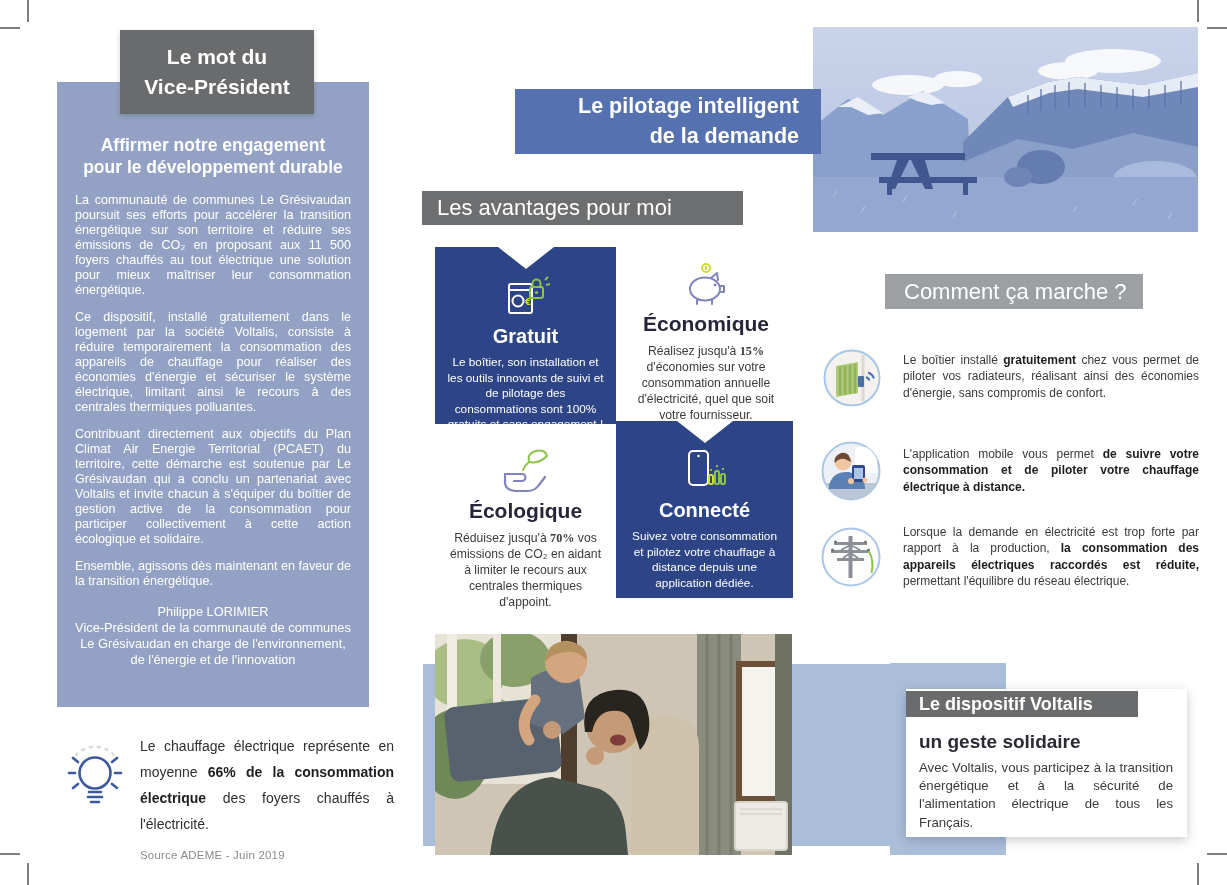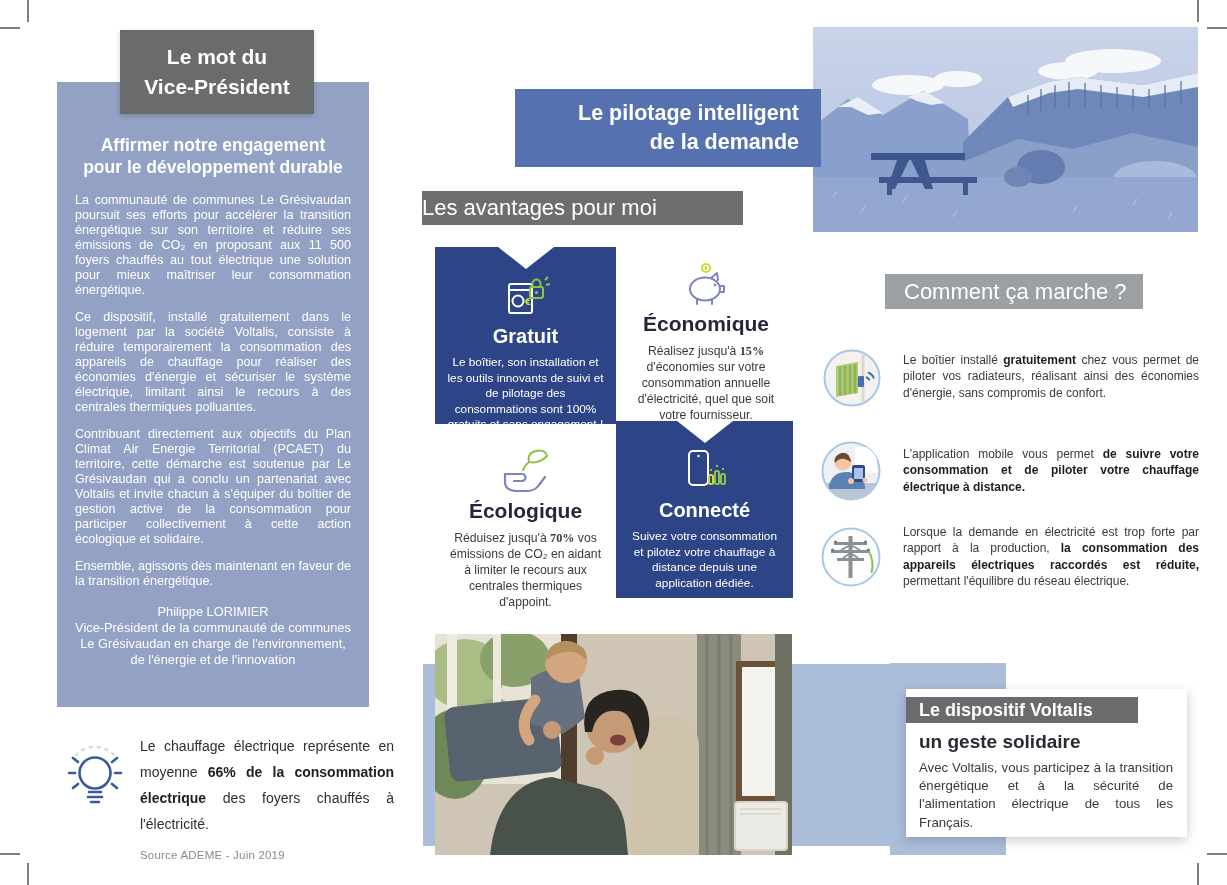--- a/index.html
+++ b/index.html
@@ -20,26 +20,26 @@
   .vp-p{color:#fff;font-size:12.6px;line-height:15px;text-align:justify;margin:0 0 12px 0;}
   .vp-sign{color:#fff;font-size:12.8px;line-height:16px;text-align:center;margin-top:15px;}
 
   .fact-wrap{position:absolute;left:140px;top:733px;width:254px;}
   .fact{font-size:14px;line-height:26px;color:#2e2e31;text-align:justify;margin:0;}
   .fact b{font-weight:700;color:#1e1e22;}
   .fact-src{font-size:11.5px;color:#8a8a8a;margin-top:12px;letter-spacing:.2px;}
   .bulb{position:absolute;left:64px;top:733px;}
 
   
-  .banner{position:absolute;left:515px;top:89px;width:306px;height:78px;background:#5571b0;
+  .banner{position:absolute;left:515px;top:89px;width:306px;height:65px;background:#5571b0;
           color:#fff;font-size:21.5px;font-weight:700;text-align:right;
           display:flex;flex-direction:column;justify-content:center;line-height:1.35;
           padding-right:22px;box-sizing:border-box;z-index:3;}
   .sec-title{position:absolute;background:#6c6e70;color:#fff;font-size:22px;font-weight:500;}
-  .sec-avantages{left:422px;top:191px;width:321px;height:34px;line-height:34px;box-sizing:border-box;}
+  .sec-avantages{left:422px;top:191px;width:321px;height:34px;line-height:34px;padding-left:15px;box-sizing:border-box;}
   .sec-marche{left:885px;top:274px;width:258px;height:35px;line-height:35px;padding-left:19px;
               box-sizing:border-box;background:#9da0a3;}
 
   .card{position:absolute;box-sizing:border-box;text-align:center;}
   .card-dark{background:#2d4487;color:#fff;}
   .notch{position:absolute;top:0;left:50%;transform:translateX(-50%);width:0;height:0;
          border-left:28px solid transparent;border-right:28px solid transparent;border-top:22px solid #ffffff;}
   .card-icon{margin-top:10px;height:50px;display:flex;align-items:center;justify-content:center;}
   .card-dark .card-icon{margin-top:26px;}
   .card-title{font-size:20px;font-weight:700;margin-top:2px;}
@@ -52,21 +52,21 @@
   .photo{position:absolute;left:435px;top:634px;width:357px;height:221px;overflow:hidden;}
   .mountain{position:absolute;left:813px;top:27px;width:385px;height:205px;overflow:hidden;}
 
   
   .how-item-text{position:absolute;width:296px;font-size:12px;line-height:1.37;text-align:justify;color:#3a3a3c;margin:0;}
   .how-item-text b{font-weight:700;color:#1d1d20;}
   .how-icon{position:absolute;}
 
   .sol-card{position:absolute;left:906px;top:689px;width:281px;height:148px;background:#ffffff;
             box-shadow:0 3px 10px rgba(60,60,90,.28);z-index:2;}
-  .sol-bar{position:absolute;left:0;top:8px;width:232px;height:26px;background:#696b6d;color:#fff;
+  .sol-bar{position:absolute;left:0;top:2px;width:232px;height:26px;background:#696b6d;color:#fff;
            font-size:18px;font-weight:600;line-height:26px;padding-left:13px;box-sizing:border-box;}
   .sol-sub{position:absolute;left:13px;top:42px;font-size:19px;font-weight:700;color:#2a2a33;}
   .sol-body{position:absolute;left:13px;top:70px;width:254px;font-size:13.2px;line-height:1.38;
             text-align:justify;color:#3a3a3c;margin:0;}
 </style>
 </head>
 <body>
 
 <div class="page">
 

